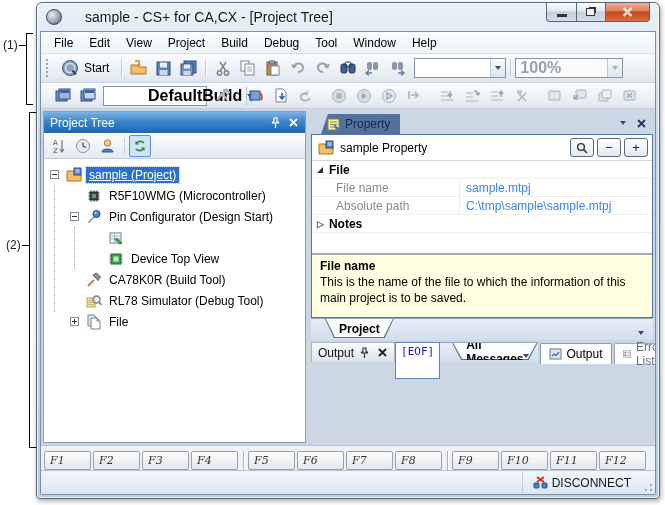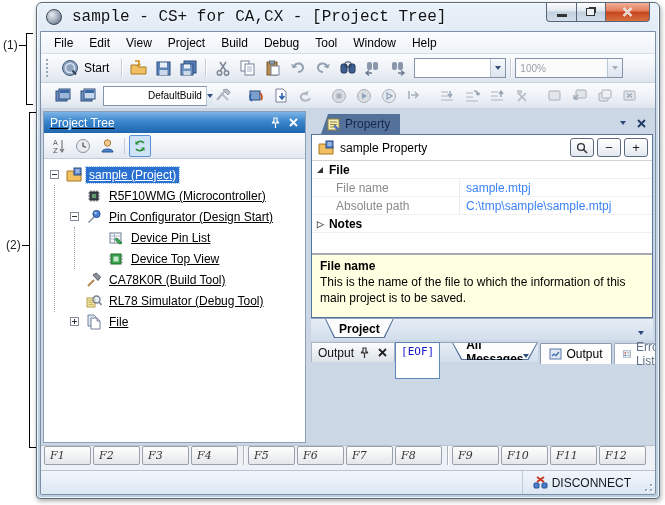--- a/index.html
+++ b/index.html
@@ -12,21 +12,21 @@
   .dash { position: absolute; height: 0; border-top: 1px solid #000; width: 8px; }
 
   
   .window { position: absolute; left: 36px; top: 2px; width: 624px; height: 497px;
     border: 1px solid #5a6b7d; border-radius: 6px 6px 4px 4px;
     background: linear-gradient(180deg,#e9f1f9,#c7d7e8 30%,#bccfe2);
     box-shadow: inset 0 0 0 1px rgba(255,255,255,.75), 1px 2px 5px rgba(0,0,0,.35); }
   .titlebar { position: absolute; left: 0; top: 0; right: 0; height: 28px; display: flex; align-items: center; padding-left: 9px; }
   .app-icon { width: 16px; height: 16px; border-radius: 50%;
     background: radial-gradient(circle at 35% 35%, #e8edf2, #9aa6b5 55%, #4a5a6e); border: 1px solid #3c4a5a; }
-  .title-text { margin-left: 10px; font-size: 16px; color: #101418; text-shadow: 0 1px 2px rgba(255,255,255,.9); font-family: Liberation Mono, monospace; }
+  .title-text { margin-left: 23px; font-size: 14px; color: #101418; text-shadow: 0 1px 2px rgba(255,255,255,.9); }
   .win-btns { position: absolute; top: 0; right: 9px; display: flex; }
   .wbtn { height: 19px; border: 1px solid #55657a; border-top: none; display: flex; align-items: center; justify-content: center; }
   .wbtn.min { width: 30px; border-radius: 0 0 0 4px; background: linear-gradient(#fdfdfe,#dfe7ef 45%,#c2cfdd 50%,#d3dfeb); border-right: none; }
   .wbtn.res { width: 30px; background: linear-gradient(#fdfdfe,#dfe7ef 45%,#c2cfdd 50%,#d3dfeb); }
   .wbtn.cls { width: 44px; border-radius: 0 0 4px 0; background: linear-gradient(#f3b09a,#e07a56 45%,#c6441d 50%,#d8703f); border-left: none; }
   .glyph-min { width: 10px; height: 3px; background: #333; margin-top: 6px; }
   .glyph-res { width: 9px; height: 8px; border: 1px solid #333; background: #eef2f6; box-shadow: 2px -2px 0 -1px #333; margin-right: 2px; }
 
   .window-inner { position: absolute; left: 3px; right: 3px; top: 28px; bottom: 3px;
     border: 1px solid #7d8fa5; background: #e9eef6; display: flex; flex-direction: column; border-radius: 0 0 2px 2px; overflow: hidden; }
@@ -39,30 +39,30 @@
   
   .tb { display: flex; align-items: center; padding: 1px 3px; background: linear-gradient(#fbfcfe,#e7ecf3 80%,#dde4ee); border-bottom: 1px solid #c9d2dd; }
   .tb1 { height: 29px; } .tb2 { height: 26px; }
   .grip { width: 3px; height: 18px; margin: 0 4px 0 2px;
     background-image: repeating-linear-gradient(180deg,#9aa7b6 0 2px, transparent 2px 4px); background-size: 2px 100%; background-repeat: no-repeat; }
   .tbtn { height: 23px; min-width: 23px; display: flex; align-items: center; justify-content: center; margin: 0 1px; border-radius: 3px; }
   .tsep { width: 1px; height: 18px; background: #c3ccd8; margin: 0 4px; box-shadow: 1px 0 0 #fff; }
   .start-btn { display: flex; align-items: center; padding: 0 7px; height: 24px; }
   .start-lbl { margin-left: 5px; }
   .combo { height: 20px; background: #fff; border: 1px solid #8494ab; display: flex; align-items: stretch; }
-  .combo .cval { flex: 1; display: flex; align-items: center; padding: 0 4px; font-size: 10px; }
+  .combo .cval { flex: 1; display: flex; align-items: center; padding: 0 4px; font-size: 16px; font-weight: bold; }
   .combo .carr { width: 15px; background: linear-gradient(#f7fafc,#dce4ee); border-left: 1px solid #b9c6d4; display: flex; align-items: center; justify-content: center; }
   .combo.disabled { background: #fbfbfb; }
   .combo.disabled .cval { color: #9aa0a8; }
   .arr-down { width: 0; height: 0; border-left: 3px solid transparent; border-right: 3px solid transparent; border-top: 4px solid #33507a; }
   .combo.disabled .arr-down { border-top-color: #a8b0bc; }
 
   
   .client { flex: 1; display: flex; background: #ccd7e5; padding: 2px; min-height: 0; }
-  .left-panel { width: 263px; display: flex; flex-direction: column; border: 1px solid #8ba0b8; background: #fff; text-decoration: underline; }
+  .left-panel { width: 263px; display: flex; flex-direction: column; border: 1px solid #8ba0b8; background: #fff; }
   .splitter { width: 5px; }
   .right-panel { flex: 1; display: flex; flex-direction: column; min-width: 0; }
 
   
   .pt-header { height: 21px; display: flex; align-items: center; padding: 0 4px 0 6px;
     background: linear-gradient(#7db4e6,#3a86cc 45%,#1f66b0); color: #fff; }
   .pt-title { flex: 1; }
   .hbtn { width: 16px; height: 16px; display: flex; align-items: center; justify-content: center; margin-left: 2px; }
   .pt-toolbar { height: 26px; display: flex; align-items: center; padding: 0 4px;
     background: linear-gradient(#fdfdfe,#e3e9f1); border-bottom: 1px solid #c3ccd8; }
@@ -118,21 +118,21 @@
   .out-content { height: 37px; border: 1px solid #5c87b8; background: #fff; padding: 2px 5px;
     font-family: "DejaVu Sans Mono", monospace; font-size: 11px; color: #1414c8; }
   .out-strip { height: 20px; background: linear-gradient(#e6edf6,#d2deec); border-top: 1px solid #93a4bd; display: flex; align-items: flex-start; padding-left: 12px; position: relative; }
   .bottom-tabs { height: 22px; background: #c9d4e2; display: flex; align-items: stretch; padding: 1px 0 0 2px; }
   .btab { display: flex; align-items: center; padding: 0 8px; margin-right: 2px; border: 1px solid #8a9ab0; border-bottom: none; border-radius: 2px 2px 0 0; }
   .btab.active { background: #fdfdfe; color: #000; }
   .btab.inactive { background: #ffffff; color: #5f7189; border-color: #9aa9bd; }
   .btab .bicon { margin-right: 5px; }
 
   
-  .fkeybar { height: 25px; background: #eef1f5; border-top: 1px solid #b9c2cd; display: flex; align-items: flex-start; padding: 0 3px; }
+  .fkeybar { height: 25px; background: #eef1f5; border-top: 1px solid #b9c2cd; display: flex; align-items: flex-end; padding: 0 3px; }
   .fbtn { width: 47px; height: 19px; border: 1px solid #9aa0aa; border-radius: 2px; background: linear-gradient(#fefefe,#e4e6ea);
     font-style: italic; font-family: "DejaVu Serif", serif; font-size: 11px; color: #333; display: flex; align-items: center; padding-left: 5px; margin-right: 2px; }
   .fdiv { width: 2px; height: 19px; border-left: 1px solid #aab2bd; border-right: 1px solid #fff; margin: 0 3px; }
 
   
   .statusbar { height: 24px; background: linear-gradient(#f2f6fb,#dce7f3); border-top: 1px solid #b7c3d1; display: flex; align-items: flex-start; }
   .sb-spacer { flex: 1; }
   .sb-disc { display: flex; align-items: center; border-left: 1px solid #c0cbd8; padding: 0 10px; height: 100%; }
   .sb-disc-lbl { margin-left: 4px; color: #14181e; }
   .sb-grip { width: 14px; height: 100%; position: relative; }
@@ -500,21 +500,20 @@
               </svg>
               <span class="tlabel">Pin Configurator (Design Start)</span>
             </div>
 
             <div class="trow lv2">
               <svg class="ticon" viewBox="0 0 16 16">
                 <rect x="2" y="3" width="11" height="10" fill="#fff" stroke="#6a7a8c"></rect>
                 <path d="M2 6 h11 M2 9 h11 M6.5 3 v10" stroke="#9fb0c2"></path>
                 <path d="M8.5 8 l5.5 5 -2.5 1 -4.5 -4.5 z" fill="#3fae52" stroke="#1f7a33"></path>
               </svg>
-              <span class="tlabel">Device Pin List</span>
             </div>
 
             <div class="trow lv2">
               <svg class="ticon" viewBox="0 0 16 16">
                 <rect x="3" y="3" width="10" height="10" fill="#39a14a" stroke="#1e6e2c"></rect>
                 <rect x="5.5" y="5.5" width="5" height="5" fill="#c8e9cd"></rect>
                 <path d="M1 5 h2 M1 8 h2 M1 11 h2 M13 5 h2 M13 8 h2 M13 11 h2" stroke="#8a9098"></path>
               </svg>
               <span class="tlabel">Device Top View</span>
             </div>

